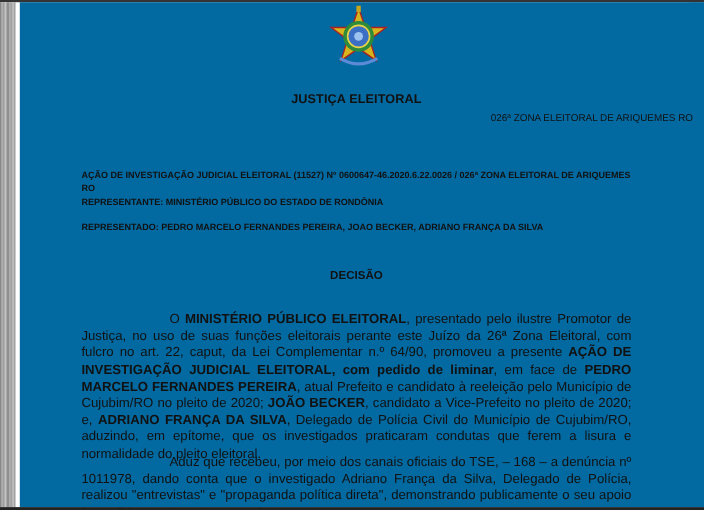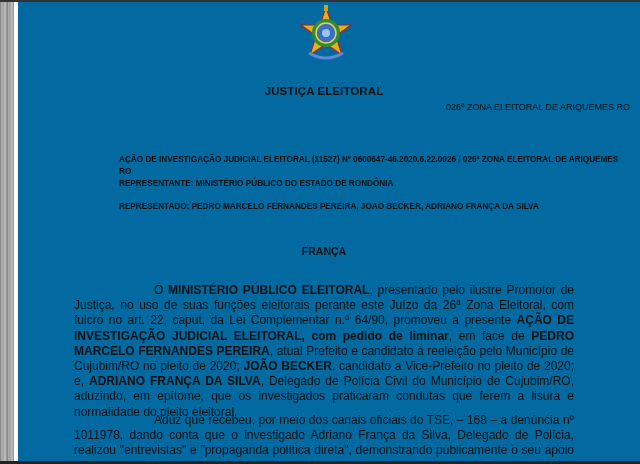--- a/index.html
+++ b/index.html
@@ -7,21 +7,21 @@
   .top-line { position:absolute; left:0; top:0; width:640px; height:2px; background:#333; }
   .bottom-line { position:absolute; left:0; bottom:0; width:640px; height:3px; background:#222; }
   .frame-left { position:absolute; left:0; top:2px; width:14px; height:459px;
     background:repeating-linear-gradient(90deg,#7a7a7a 0px,#b8b8b8 2px,#999 3px,#c4c4c4 5px,#8a8a8a 7px); }
   .frame-right { position:absolute; right:0; top:2px; width:14px; height:459px;
     background:repeating-linear-gradient(90deg,#c4c4c4 0px,#8a8a8a 2px,#b8b8b8 4px,#7a7a7a 6px,#aaa 8px); }
   .page { position:absolute; left:18px; top:2px; width:640px; height:459px; background:#0369a1; }
   .emblem { position:absolute; left:281px; top:3px; width:54px; height:60px; }
   .t1 { position:absolute; left:0; width:612px; top:83px; text-align:center; font-size:11.5px; font-weight:bold; letter-spacing:0.1px; }
   .t2 { position:absolute; left:0; width:612px; top:100px; text-align:right; font-size:9px; }
-  .hdr { position:absolute; left:56px; width:500px; font-size:8.2px; font-weight:bold; line-height:12px;margin-left:45px; }
+  .hdr { position:absolute; left:56px; width:500px; font-size:8.2px; font-weight:bold; line-height:12px; }
   .dec { position:absolute; left:0; width:612px; top:243px; text-align:center; font-size:10.5px; font-weight:bold; }
   .para { position:absolute; left:56px; width:500px; font-size:12px; line-height:15.2px; text-align:justify; }
   .para b { font-weight:bold; }
 </style>
 </head>
 <body>
 
 <div class="top-line"></div>
 <div class="frame-left"></div>
 <div class="frame-right"></div>
@@ -36,20 +36,20 @@
     <rect x="25" y="0" width="4" height="6" fill="#c9a51a"></rect>
   </svg>
 
   <div class="t1">JUSTIÇA ELEITORAL</div>
   <div class="t2">026ª ZONA ELEITORAL DE ARIQUEMES RO</div>
 
   <div class="hdr" style="top:152px;">AÇÃO DE INVESTIGAÇÃO JUDICIAL ELEITORAL (11527) Nº 0600647-46.2020.6.22.0026 / 026ª ZONA ELEITORAL DE ARIQUEMES RO</div>
   <div class="hdr" style="top:199px;">REPRESENTADO: PEDRO MARCELO FERNANDES PEREIRA, JOAO BECKER, ADRIANO FRANÇA DA SILVA</div>
   <div class="hdr" style="top:176px;">REPRESENTANTE: MINISTÉRIO PÚBLICO DO ESTADO DE RONDÔNIA</div>
 
-  <div class="dec">FRANÇA</div>
+  <div class="dec">DECISÃO</div>
 
   <div class="para" style="top:281px; text-indent:80px;"><span>O </span><b>MINISTÉRIO PÚBLICO ELEITORAL</b><span>, presentado pelo ilustre Promotor de Justiça, no uso de suas funções eleitorais perante este Juízo da 26ª Zona Eleitoral, com fulcro no art. 22, caput, da Lei Complementar n.º 64/90, promoveu a presente </span><b>AÇÃO DE INVESTIGAÇÃO JUDICIAL ELEITORAL, com pedido de liminar</b><span>, em face de </span><b>PEDRO MARCELO FERNANDES PEREIRA</b><span>, atual Prefeito e candidato à reeleição pelo Município de Cujubim/RO no pleito de 2020; </span><b>JOÃO BECKER</b><span>, candidato a Vice-Prefeito no pleito de 2020; e, </span><b>ADRIANO FRANÇA DA SILVA</b><span>, Delegado de Polícia Civil do Município de Cujubim/RO, aduzindo, em epítome, que os investigados praticaram condutas que ferem a lisura e normalidade do pleito eleitoral.</span></div>
 
   <div class="para" style="top:411px; text-indent:80px;">Aduz que recebeu, por meio dos canais oficiais do TSE, – 168 – a denúncia nº 1011978, dando conta que o investigado Adriano França da Silva, Delegado de Polícia, realizou "entrevistas" e "propaganda política direta", demonstrando publicamente o seu apoio à candidatura de Pedro Marcelo</div>
 </div>
 
 <div class="bottom-line"></div>
 
 </body></html>

